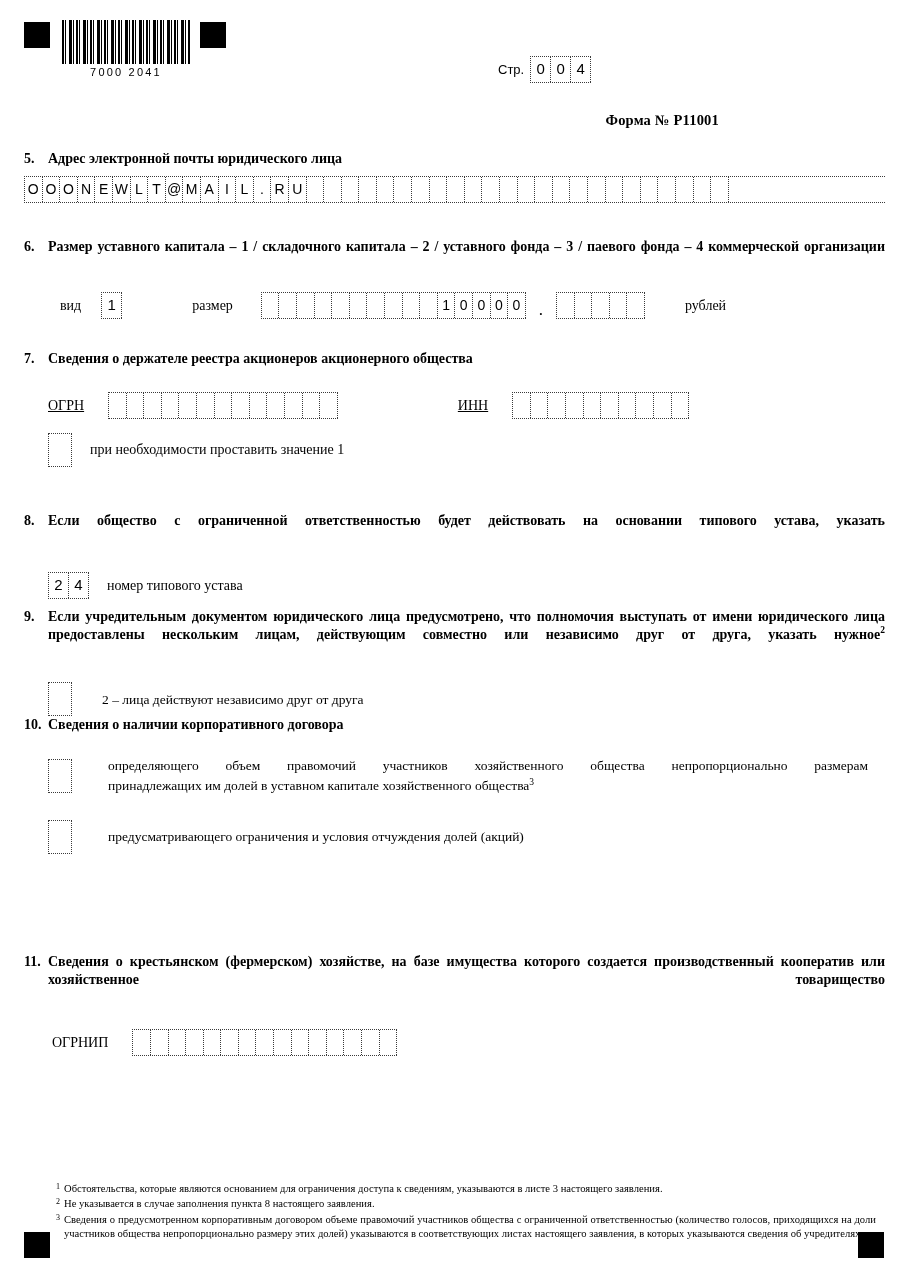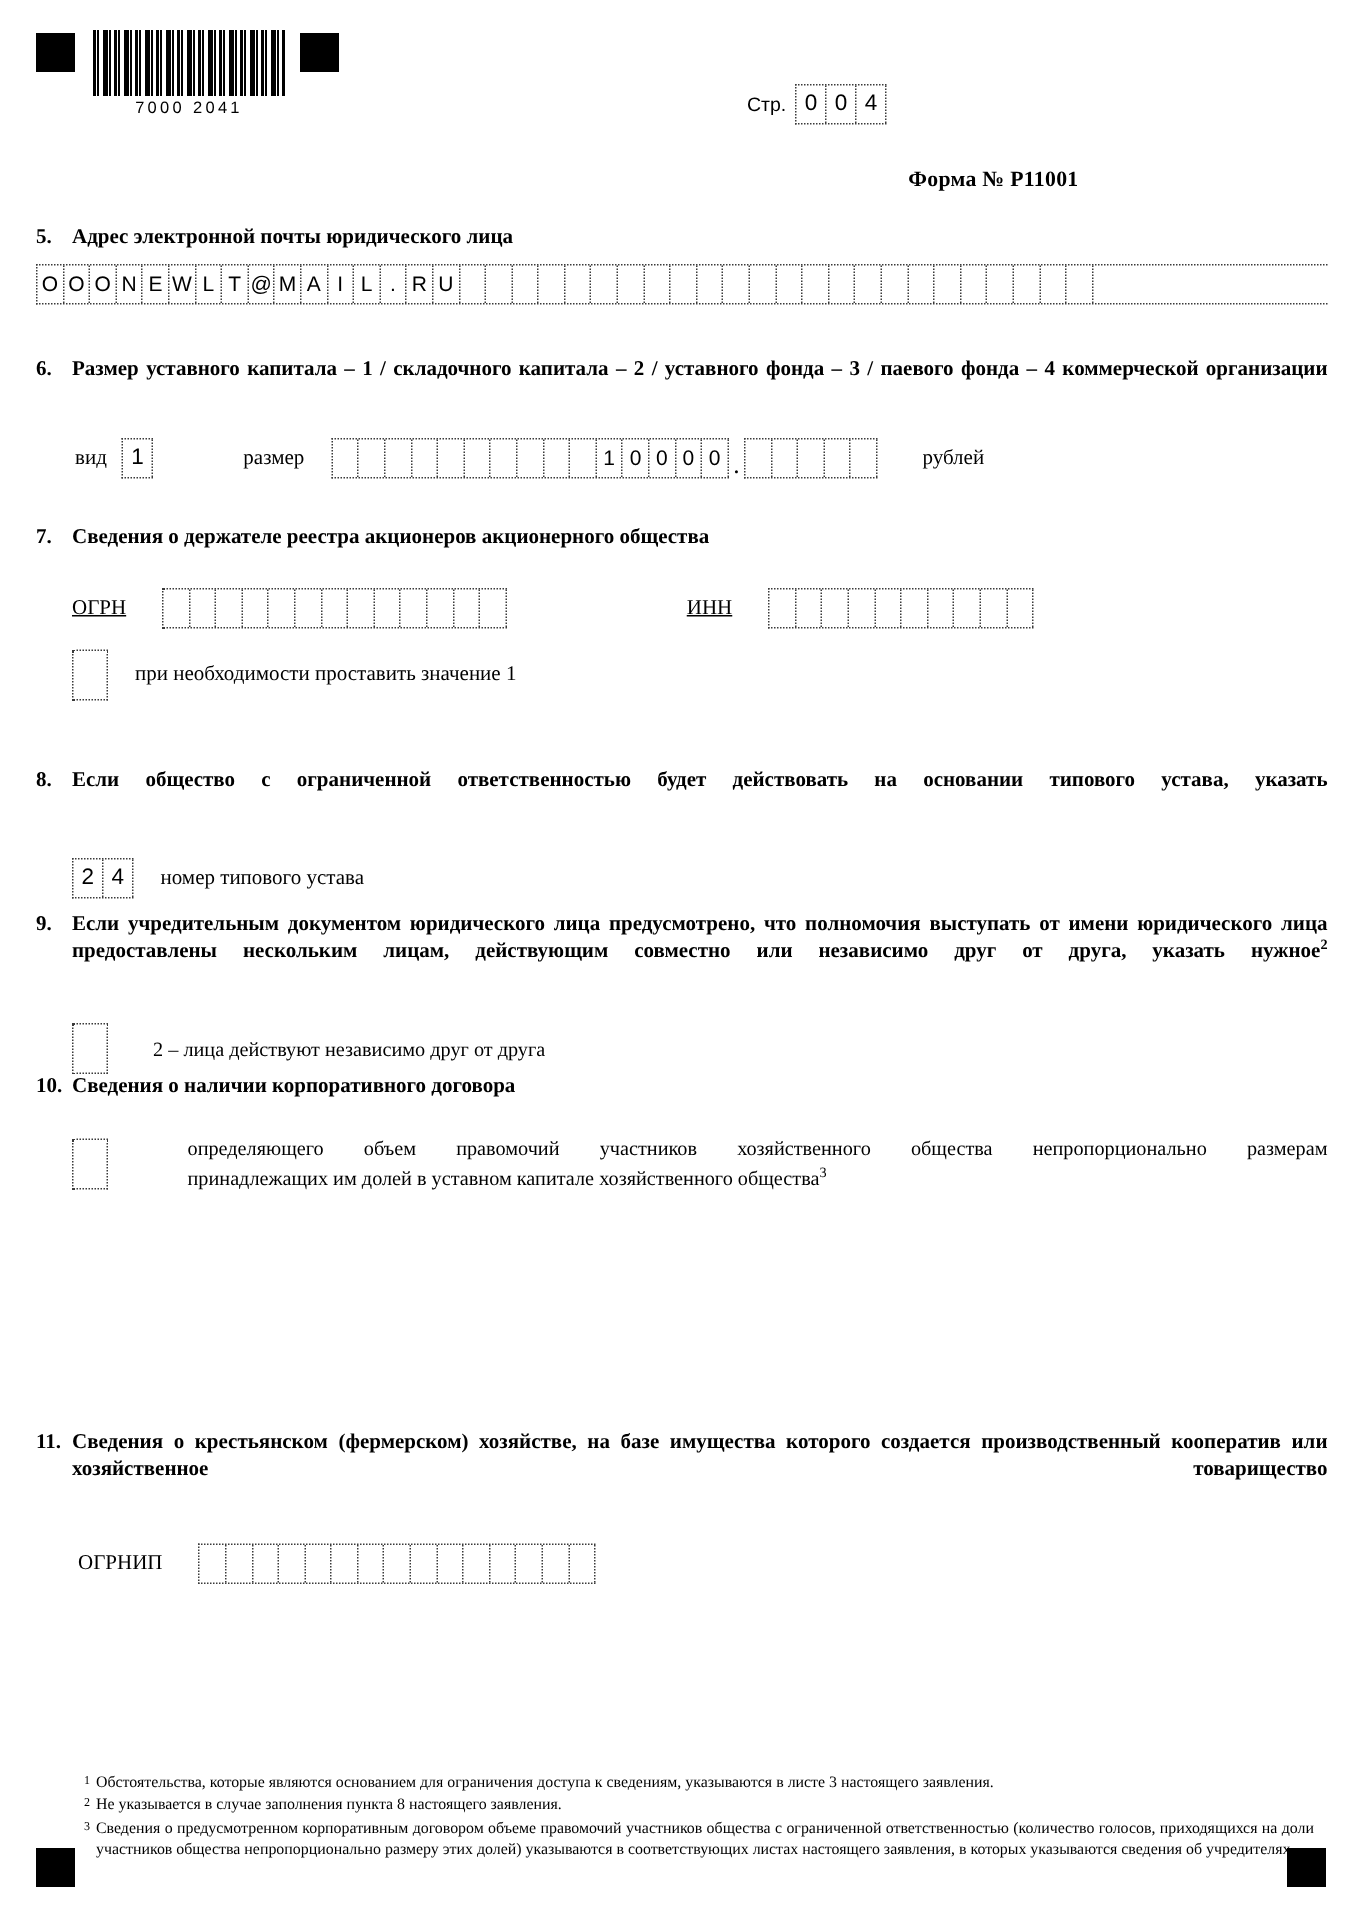--- a/index.html
+++ b/index.html
@@ -281,21 +281,21 @@
           <div class="cell"></div>
         </div>
     </div>
   </div>
 
   <div class="section" style="top:238px;">
     <div class="sec-head">
       <span class="sec-no">6.</span>
       <span class="sec-title justify-all">Размер уставного капитала – 1 / складочного капитала – 2 / уставного фонда – 3 / паевого фонда – 4 коммерческой организации</span>
     </div>
-    <div class="row" style="margin-top:18px; margin-left:26px;">
+    <div class="row" style="margin-top:18px; margin-left:36px;gap:10px;">
       <span class="lbl">вид</span>
       <div class="cells" id="vid-cells" style="margin-left:10px;">
           <div class="cell">1</div>
         </div>
       <span class="lbl" style="margin-left:60px;">размер</span>
       <div class="cells small" id="razmer-cells" style="margin-left:18px;">
           <div class="cell"></div>
           <div class="cell"></div>
           <div class="cell"></div>
           <div class="cell"></div>
@@ -391,28 +391,32 @@
       </div>
     </div>
   </div>
 
   <div class="section" style="top:716px;">
     <div class="sec-head">
       <span class="sec-no">10.</span>
       <span class="sec-title">Сведения о наличии корпоративного договора</span>
     </div>
 
-    <div class="row" style="margin-top:22px; margin-left:24px; align-items:center;justify-content:space-between;">
+    <div class="row" style="margin-top:22px; margin-left:24px; align-items:center;">
       <div class="chk-box tall" id="sec10a-chk"></div>
       <div style="margin-left:36px; font-size:13.5px; line-height:20px; width:760px;">
         <div style="text-align:justify; text-align-last:justify;">определяющего объем правомочий участников хозяйственного общества непропорционально размерам</div>
         <div><span>принадлежащих им долей в уставном капитале хозяйственного общества</span><sup>3</sup></div>
       </div>
     </div>
 
+    <div class="row" style="margin-top:24px; margin-left:24px; align-items:center;">
+      <div class="chk-box tall" id="sec10b-chk"></div>
+      <span style="margin-left:36px; font-size:13.5px;">предусматривающего ограничения и условия отчуждения долей (акций)</span>
+    </div>
   </div>
 
   <div class="section" style="top:953px;">
     <div class="sec-head">
       <span class="sec-no">11.</span>
       <span class="sec-title justify-all">Сведения о крестьянском (фермерском) хозяйстве, на базе имущества которого создается производственный кооператив или хозяйственное товарищество</span>
     </div>
     <div class="row" style="margin-top:22px; margin-left:28px;">
       <span class="lbl">ОГРНИП</span>
       <div class="cells small" id="ogrnip-cells" style="margin-left:24px;">

